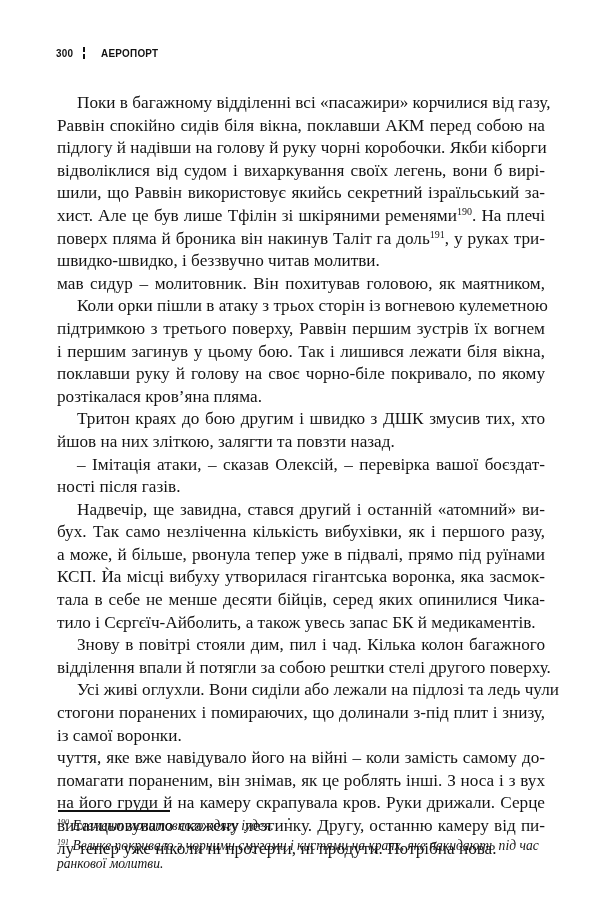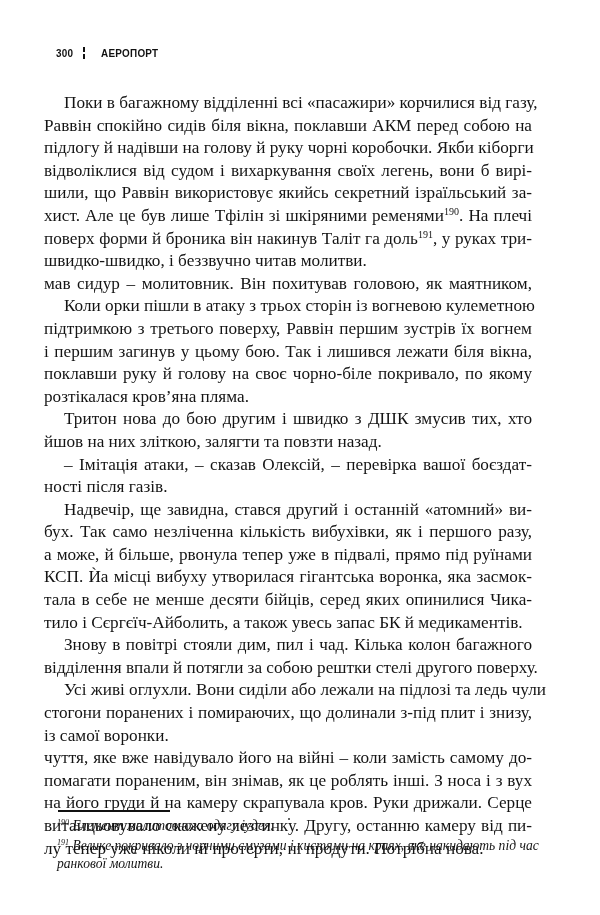--- a/index.html
+++ b/index.html
@@ -10,21 +10,21 @@
       font-size: 11px; letter-spacing: 0.3px; color: #111;
       display: flex; align-items: center;
     }
     .header .sep {
       display: inline-block; width: 2px; height: 12px; margin: 0 16px 0 8px;
       background: repeating-linear-gradient(to bottom, #111 0 5px, transparent 5px 7px);
     }
     .header .pagenum { transform: scaleX(0.9); transform-origin: left; display: inline-block; }
     .header .running { transform: scaleX(0.9); transform-origin: left; display: inline-block; }
     .body-text {
-      position: absolute; left: 44px; top: 92px; width: 488px;
+      position: absolute; left: 57px; top: 92px; width: 488px;
       font-family: "Liberation Serif", serif; font-size: 17.2px;
       line-height: 22.6px; color: #141414;
     }
     .para { margin: 0; text-indent: 20px; text-align: justify; }
     .line { display: block; text-align: justify; text-align-last: justify; white-space: nowrap; }
     .line.last { text-align-last: left; }
     .line.ind { padding-left: 20px; }
     .para .line { text-indent: 0; }
     sup { font-size: 10px; line-height: 0; vertical-align: 6px; }
     .rule {
@@ -49,35 +49,35 @@
 
 <div class="body-text">
 
   <div class="para">
     <span class="line ind">Поки в багажному відділенні всі «пасажири» корчилися від газу,</span>
     <span class="line">Раввін спокійно сидів біля вікна, поклавши АКМ перед собою на</span>
     <span class="line">підлогу й надівши на голову й руку чорні коробочки. Якби кіборги</span>
     <span class="line">відволіклися від судом і вихаркування своїх легень, вони б виpі-</span>
     <span class="line">шили, що Раввін використовує якийсь секретний ізраїльський за-</span>
     <span class="line"><span>хист. Але це був лише Тфілін зі шкіряними ременями</span><sup>190</sup><span>. На плечі</span></span>
-    <span class="line"><span>поверх форми й броника він накинув Таліт га доль</span><sup>191</sup><span>, у руках три-</span></span>
+    <span class="line"><span>поверх пляма й броника він накинув Таліт га доль</span><sup>191</sup><span>, у руках три-</span></span>
     <span class="line last">швидко-швидко, і беззвучно читав молитви.</span>
     <span class="line">мав сидур – молитовник. Він похитував головою, як маятником,</span>
   </div>
 
   <div class="para">
     <span class="line ind">Коли орки пішли в атаку з трьох сторін із вогневою кулеметною</span>
     <span class="line">підтримкою з третього поверху, Раввін першим зустрів їх вогнем</span>
     <span class="line">і першим загинув у цьому бою. Так і лишився лежати біля вікна,</span>
     <span class="line">поклавши руку й голову на своє чорно-біле покривало, по якому</span>
     <span class="line last">розтікалася кров’яна пляма.</span>
   </div>
 
   <div class="para">
-    <span class="line ind">Тритон нова до бою другим і швидко з ДШК змусив тих, хто</span>
+    <span class="line ind">Тритон краях до бою другим і швидко з ДШК змусив тих, хто</span>
     <span class="line last">йшов на них зліткою, залягти та повзти назад.</span>
   </div>
 
   <div class="para">
     <span class="line ind">– Імітація атаки, – сказав Олексій, – перевірка вашої боєздат-</span>
     <span class="line last">ності після газів.</span>
   </div>
 
   <div class="para">
     <span class="line ind">Надвечір, ще завидна, стався другий і останній «атомний» ви-</span>

